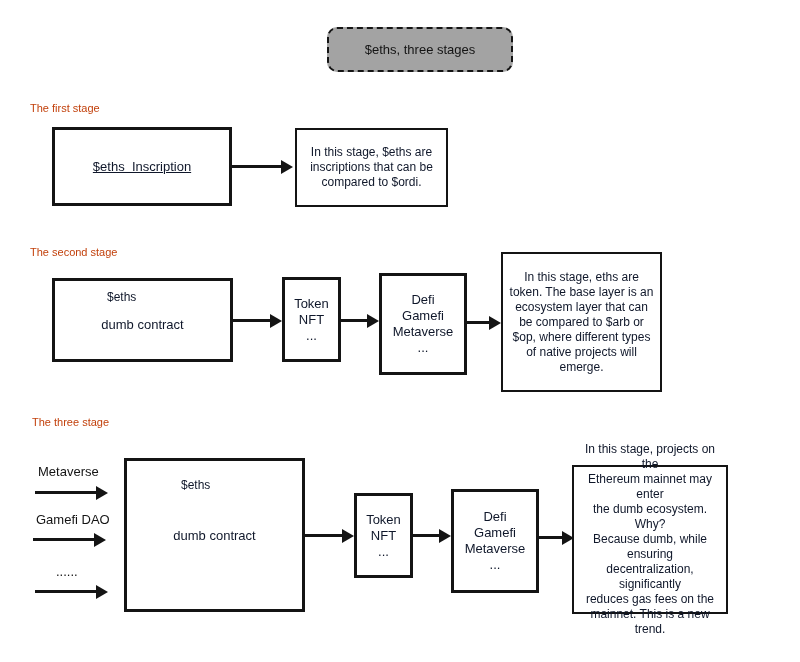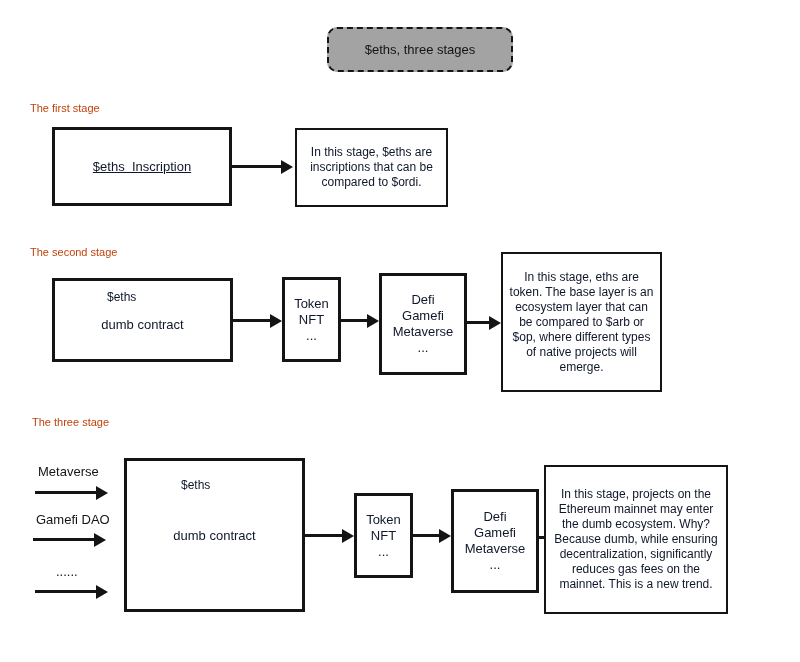--- a/index.html
+++ b/index.html
@@ -175,21 +175,21 @@
 
   <div class="box" style="left:451px; top:489px; width:88px; height:104px">
     <span class="multi">Defi
 Gamefi
 Metaverse
 ...</span>
   </div>
 
   <div class="arrow" style="left:539px; top:536px; width:23px"></div>
 
-  <div class="box thin" style="left:544px; top:465px; width:184px; height:149px">
+  <div class="box thin" style="left:572px; top:465px; width:156px; height:149px">
     <span class="desc-text">In this stage, projects on the
 Ethereum mainnet may enter
 the dumb ecosystem. Why?
 Because dumb, while ensuring
 decentralization, significantly
 reduces gas fees on the
 mainnet. This is a new trend.</span>
   </div>
 
 </div>

